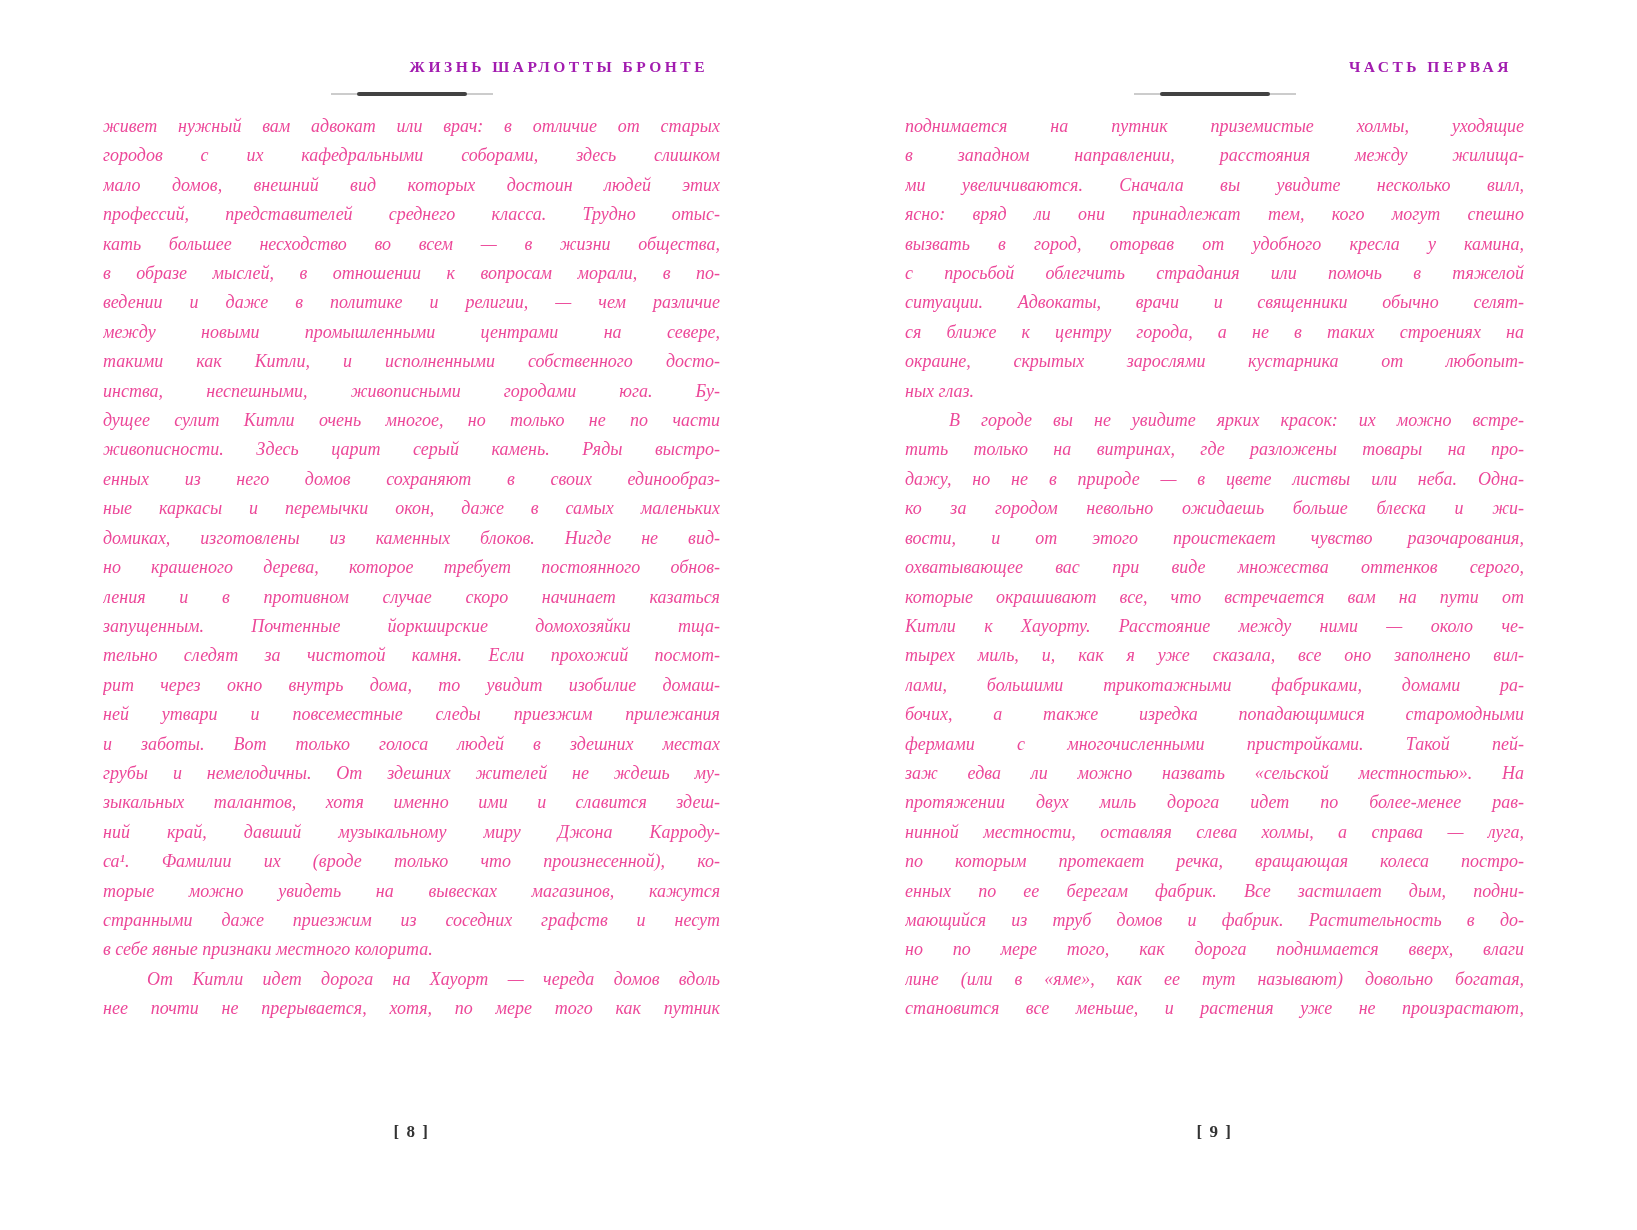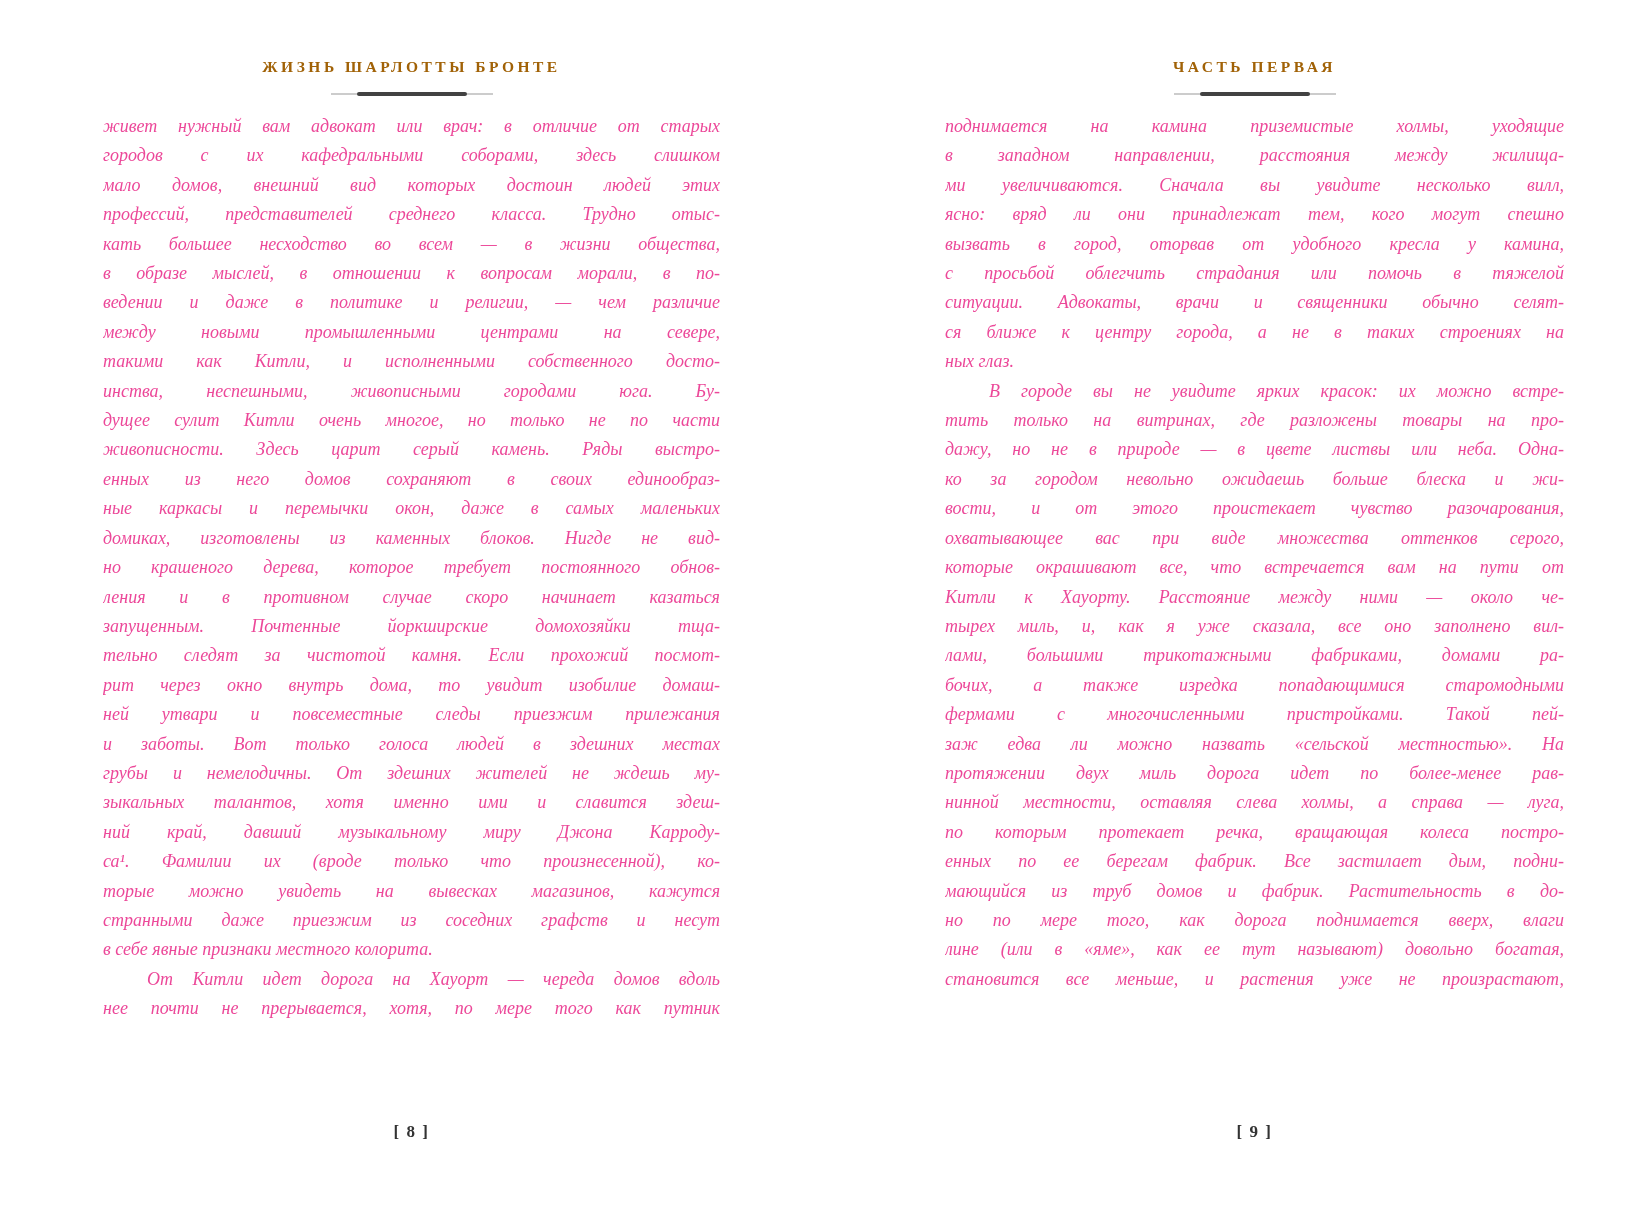--- a/index.html
+++ b/index.html
@@ -5,28 +5,28 @@
   html, body { margin: 0; padding: 0; }
   body {
     width: 1637px; height: 1230px;
     background: #ffffff;
     position: relative;
     overflow: hidden;
     font-family: "Liberation Serif", "DejaVu Serif", serif;
   }
   .page { position: absolute; top: 0; height: 1230px; }
   .page.left  { left: 103px; width: 617px; }
-  .page.right { left: 905px; width: 619px; margin-left: 40px; }
+  .page.right { left: 905px; width: 619px; }
 
   .running-head {
-    position: absolute; top: 58px; left: 0; right: 0;
-    text-align: center;
+    position: absolute; top: 58px; left: 0; right: 12px;
+    text-align: right;
     font-size: 15.5px; font-weight: 700;
     letter-spacing: 3.5px;
-    color: #a16207;
+    color: #a21caf;
     white-space: nowrap;
   }
   .rule {
     position: absolute; top: 92px; left: 50%;
     transform: translateX(-50%);
     width: 162px; height: 4px;
   }
   .rule .rule-light {
     position: absolute; top: 1px; left: 0; right: 0; height: 2px;
     background: #cccccc;
@@ -113,28 +113,29 @@
 </section>
 
 <section class="page right">
   <div class="running-head">ЧАСТЬ ПЕРВАЯ</div>
   <div class="rule">
     <span class="rule-light"></span>
     <span class="rule-dark"></span>
   </div>
   <div class="page-body">
       <div class="paragraph">
-        <div class="line">поднимается на камина приземистые холмы, уходящие</div>
+        <div class="line">поднимается на путник приземистые холмы, уходящие</div>
         <div class="line">в западном направлении, расстояния между жилища-</div>
         <div class="line">ми увеличиваются. Сначала вы увидите несколько вилл,</div>
         <div class="line">ясно: вряд ли они принадлежат тем, кого могут спешно</div>
         <div class="line">вызвать в город, оторвав от удобного кресла у камина,</div>
         <div class="line">с просьбой облегчить страдания или помочь в тяжелой</div>
         <div class="line">ситуации. Адвокаты, врачи и священники обычно селят-</div>
         <div class="line">ся ближе к центру города, а не в таких строениях на</div>
+        <div class="line">окраине, скрытых зарослями кустарника от любопыт-</div>
         <div class="line last">ных глаз.</div>
       </div>
       <div class="paragraph">
         <div class="line indent">В городе вы не увидите ярких красок: их можно встре-</div>
         <div class="line">тить только на витринах, где разложены товары на про-</div>
         <div class="line">дажу, но не в природе — в цвете листвы или неба. Одна-</div>
         <div class="line">ко за городом невольно ожидаешь больше блеска и жи-</div>
         <div class="line">вости, и от этого проистекает чувство разочарования,</div>
         <div class="line">охватывающее вас при виде множества оттенков серого,</div>
         <div class="line">которые окрашивают все, что встречается вам на пути от</div>

